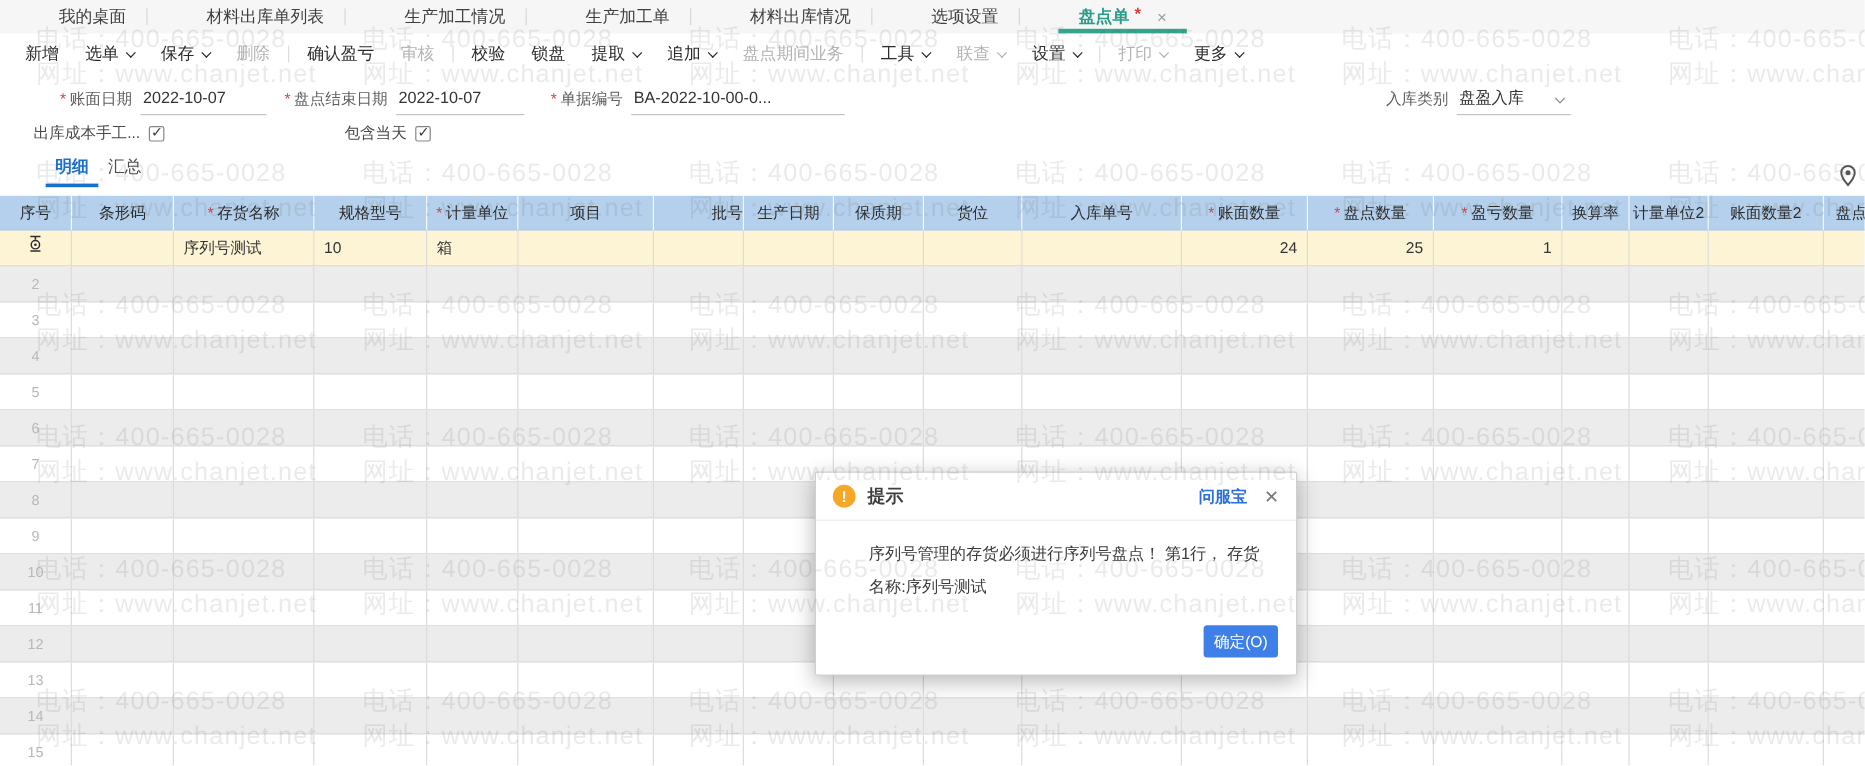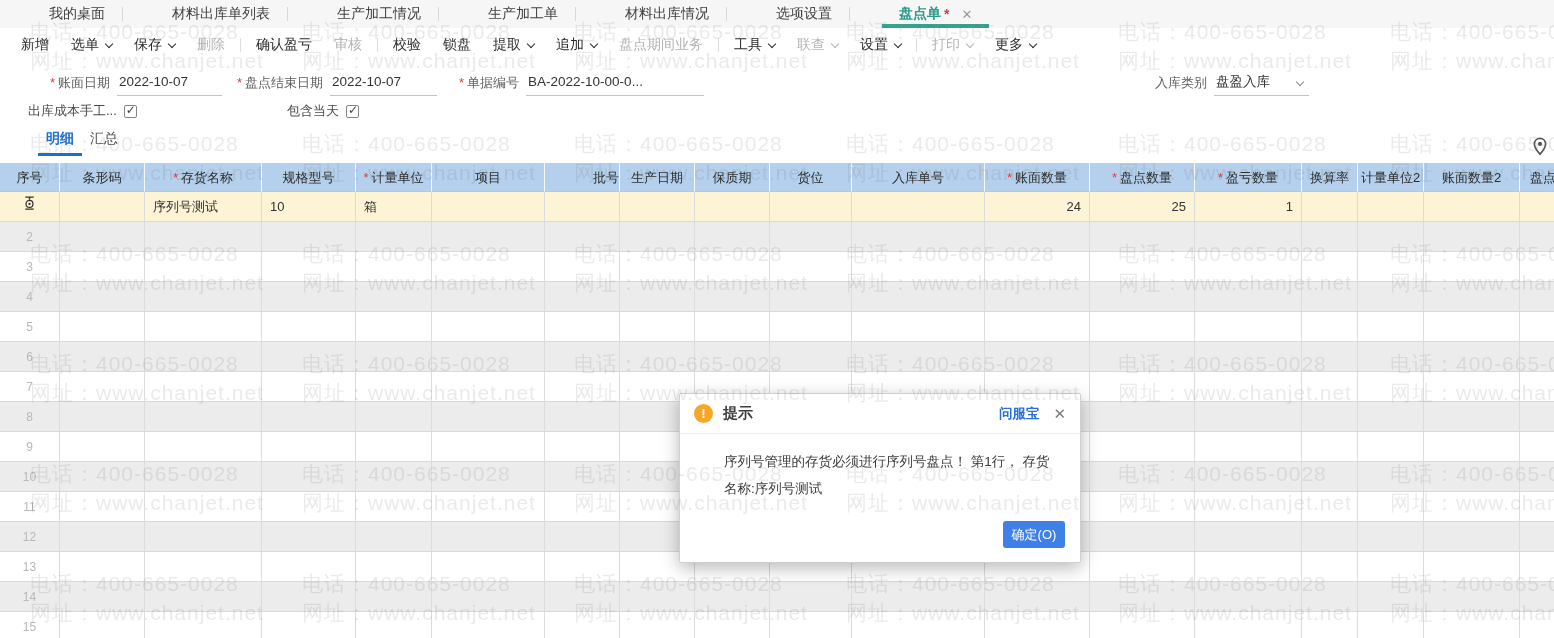--- a/index.html
+++ b/index.html
@@ -7,21 +7,21 @@
   body { font-family:"Liberation Sans","DejaVu Sans",sans-serif; background:#fff; color:#333; }
   .screen { position:relative; width:1554px; height:638px; overflow:hidden; background:#fff; }
 
   
   .wm { position:absolute; inset:0; z-index:300; pointer-events:none; }
   .wm .wm-line { position:absolute; font-size:21px; letter-spacing:1px; color:rgba(90,90,90,0.13); white-space:nowrap; }
 
   
   .tabbar { position:absolute; left:0; top:0; width:100%; height:28px; background:#f6f6f6; display:flex; align-items:stretch; }
   .tab { position:relative; display:inline-flex; align-items:center; padding:0 17px; font-size:14px; color:#3f3f3f; cursor:pointer; white-space:nowrap;margin-left:32px; }
-  .tab.active { color:#2a9d88; font-weight:bold; }
+  .tab.active { color:#2a9d88; font-weight:bold;font-family:Liberation Mono, monospace; }
   .tab.active::after { content:""; position:absolute; left:0; right:0; bottom:0; height:4px; background:#35a48d; }
   .tab-star { color:#e03b3b; margin-left:3px; font-weight:bold; }
   .tab-close { color:#9a9a9a; font-size:13px; margin-left:12px; font-weight:normal; }
   .tab-sep { width:1px; height:14px; background:#d8d8d8; align-self:center; }
 
   
   .toolbar { position:absolute; left:0; top:28px; width:100%; height:34px; background:#fff; display:flex; align-items:center; padding-left:10px; }
   .tb-item { display:inline-flex; align-items:center; font-size:14px; color:#2b2b2b; padding:0 7px; margin:0 4px; cursor:pointer; white-space:nowrap; background:none; border:none; font-family:inherit; }
   .tb-item.disabled { color:#b3b3b3; }
   .tb-sep { width:1px; height:14px; background:#ddd; margin:0 4px; }

